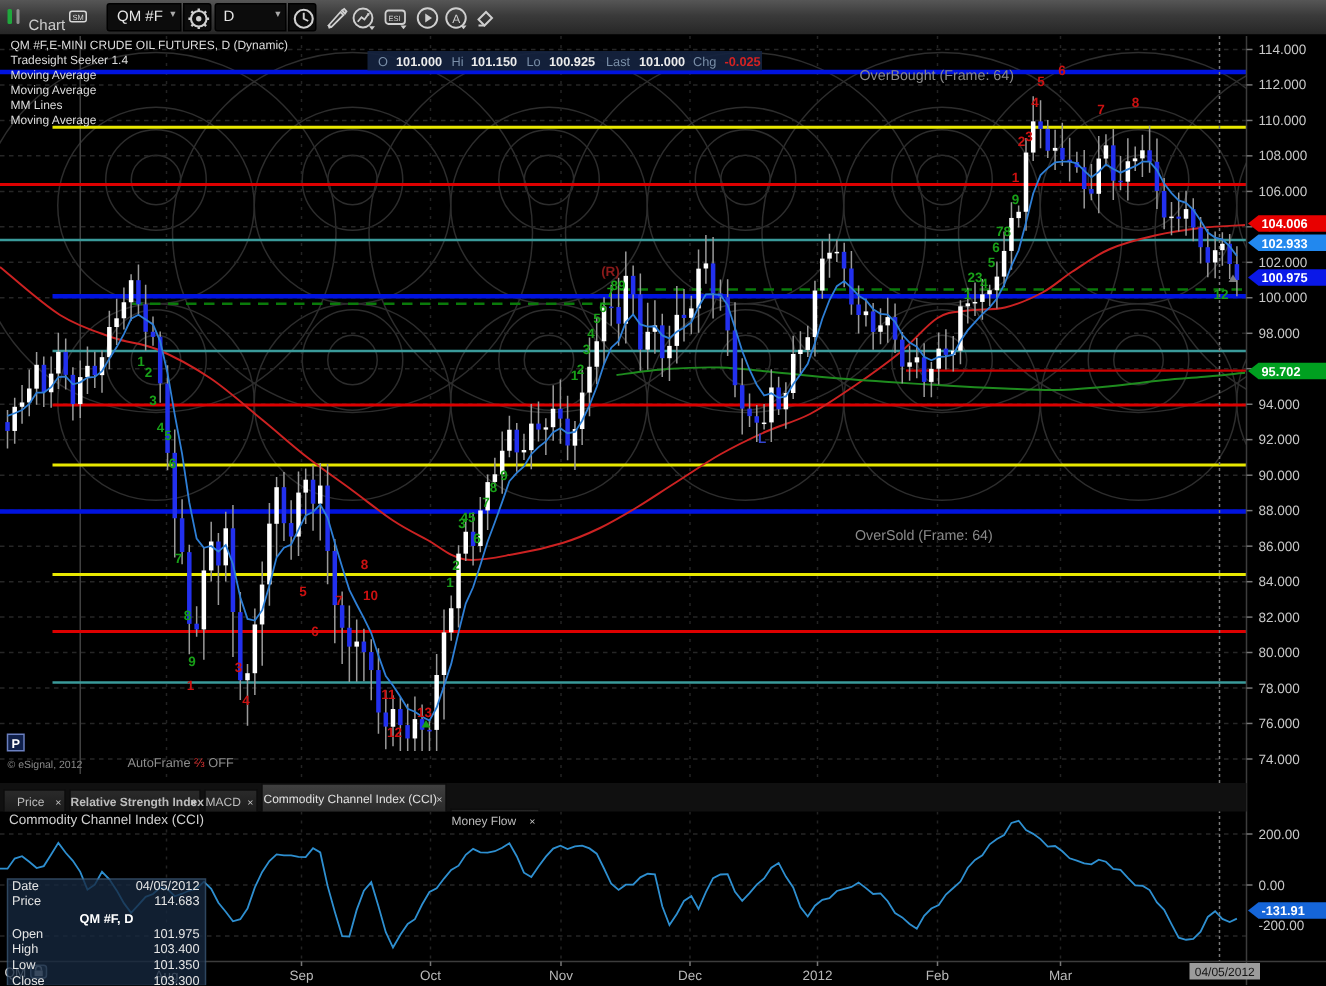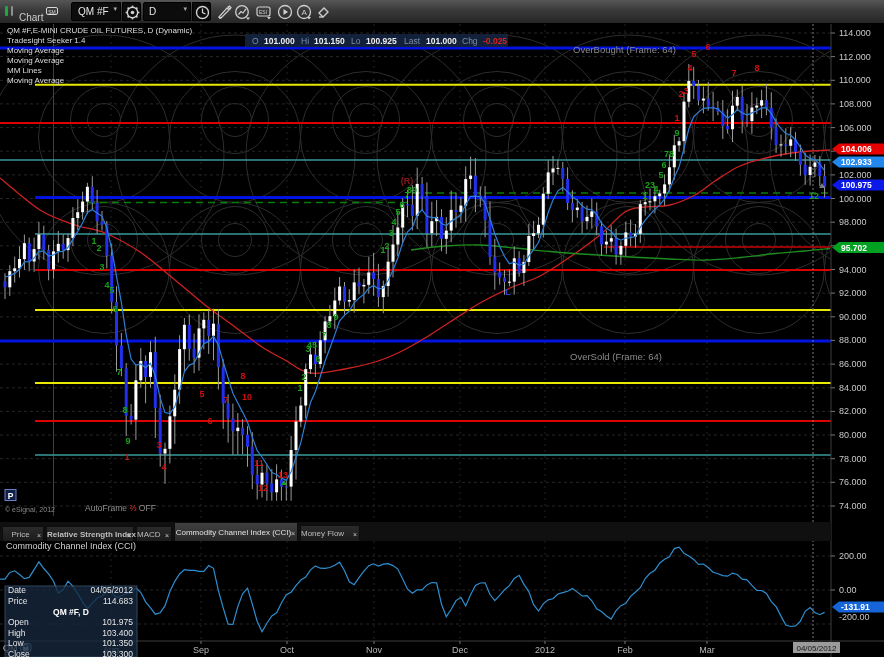--- a/index.html
+++ b/index.html
@@ -488,21 +488,21 @@
 <text x="3" y="651" font-size="9" fill="#e0e0e0">QM #F</text>
 <rect x="20.5" y="643.5" width="10.5" height="8.5" rx="2" fill="#1d2b3a" stroke="#7a92aa" stroke-width="1"></rect>
 <path d="M23.8 647 v-1 a1.9 1.9 0 0 1 3.8 0 v1" fill="none" stroke="#b8c4d0" stroke-width="1"></path>
 <rect x="23" y="647" width="5.5" height="3.8" fill="#b8c4d0"></rect>
 </svg>
 <div style="position:absolute;left:0;top:522px;width:831px;height:19px;background:#101010;">
 <div style="position:absolute;left:2px;top:4px;width:42px;bottom:0;background:linear-gradient(#2a2a2a,#1c1c1c);border:1px solid #0d0d0d;border-bottom:none;color:#bdbdbd;font-size:8px;line-height:15px;text-align:center;white-space:nowrap;"><span style="margin-right:5px;">Price</span><span style="position:absolute;right:2px;top:1px;font-size:7px;color:#c8c8c8;">×</span></div>
 <div style="position:absolute;left:46px;top:4px;width:88px;bottom:0;background:linear-gradient(#2a2a2a,#1c1c1c);border:1px solid #0d0d0d;border-bottom:none;color:#bdbdbd;font-size:8px;line-height:15px;text-align:left;white-space:nowrap;font-weight:bold;"><span style="margin-right:5px;">Relative Strength Index</span><span style="position:absolute;right:2px;top:1px;font-size:7px;color:#c8c8c8;">×</span></div>
 <div style="position:absolute;left:136px;top:4px;width:36px;bottom:0;background:linear-gradient(#2a2a2a,#1c1c1c);border:1px solid #0d0d0d;border-bottom:none;color:#bdbdbd;font-size:8px;line-height:15px;white-space:nowrap;"><span style="margin-right:5px;">MACD</span><span style="position:absolute;right:2px;top:1px;font-size:7px;color:#c8c8c8;">×</span></div>
 <div style="position:absolute;left:174px;top:0px;width:124px;bottom:0;background:linear-gradient(#404040,#2a2a2a);border:1px solid #0d0d0d;border-bottom:none;color:#e0e0e0;font-size:8px;line-height:19px;text-align:center;white-space:nowrap;"><span style="margin-right:5px;">Commodity Channel Index (CCI)</span><span style="position:absolute;right:2px;top:1px;font-size:7px;color:#c8c8c8;">×</span></div>
-<div style="position:absolute;left:300px;top:3px;width:60px;bottom:0;background:linear-gradient(#2a2a2a,#1c1c1c);border:1px solid #0d0d0d;border-bottom:none;color:#bdbdbd;font-size:8px;line-height:15px;text-align:left;white-space:nowrap;"><span style="margin-right:5px;">Money Flow</span><span style="position:absolute;right:2px;top:1px;font-size:7px;color:#c8c8c8;">×</span></div>
+<div style="position:absolute;left:300px;top:17px;width:60px;bottom:0;background:linear-gradient(#2a2a2a,#1c1c1c);border:1px solid #0d0d0d;border-bottom:none;color:#bdbdbd;font-size:8px;line-height:15px;text-align:left;white-space:nowrap;"><span style="margin-right:5px;">Money Flow</span><span style="position:absolute;right:2px;top:1px;font-size:7px;color:#c8c8c8;">×</span></div>
 </div>
 <svg width="884" height="657" style="position:absolute;left:0;top:0;">
 <rect x="5" y="586" width="132" height="71" fill="#16283f" opacity="0.78" stroke="#3c5a7a" stroke-width="1"></rect>
 <text x="8" y="593" font-size="8.5" fill="#e6e6e6">Date</text>
       <text x="133" y="593" font-size="8.5" fill="#e6e6e6" text-anchor="end">04/05/2012</text>
 <text x="8" y="603.5" font-size="8.5" fill="#e6e6e6">Price</text>
       <text x="133" y="603.5" font-size="8.5" fill="#e6e6e6" text-anchor="end">114.683</text>
 <text x="8" y="625" font-size="8.5" fill="#e6e6e6">Open</text>
       <text x="133" y="625" font-size="8.5" fill="#e6e6e6" text-anchor="end">101.975</text>
 <text x="8" y="635.5" font-size="8.5" fill="#e6e6e6">High</text>

